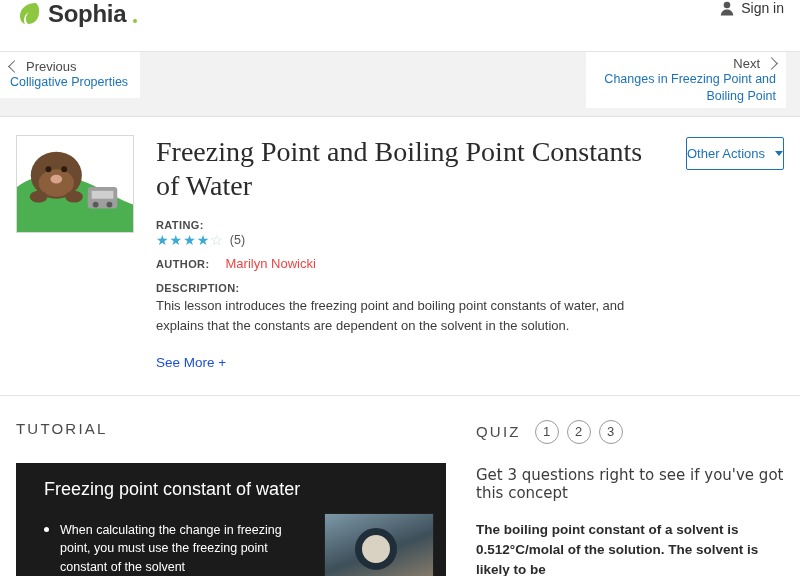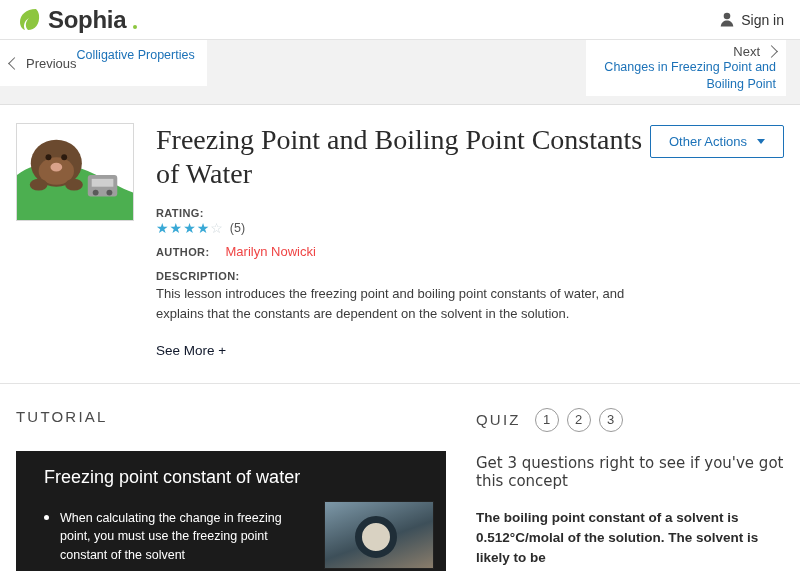--- a/index.html
+++ b/index.html
@@ -6,24 +6,24 @@
   html, body {
     margin: 0; padding: 0;
     width: 800px; height: 576px;
     overflow: hidden;
     font-family: "Liberation Sans", sans-serif;
     background: #ffffff;
     color: #333333;
   }
   
   .topbar {
-    height: 40px;
+    height: 52px;
     background: #ffffff;
     display: flex;
-    align-items: center;
+    align-items: flex-start;
     justify-content: space-between;
     padding: 0 16px;
     border-bottom: 1px solid #e3e3e3;
   }
   .brand { display: flex; align-items: center; gap: 6px; }
   .brand-logo { width: 26px; height: 28px; display: block; }
   .brand-name {
     font-size: 24px;
     font-weight: bold;
     color: #333;
@@ -45,21 +45,21 @@
     position: relative;
     display: flex;
     align-items: flex-start;
   }
   .nav-prev {
     background: #ffffff;
     padding: 7px 12px 7px 10px;
     min-width: 118px;
     height: 46px;
     display: flex;
-    flex-direction: row;
+    flex-direction: column;
     justify-content: center;
   }
   .nav-prev-row { display: flex; align-items: center; gap: 7px; }
   .nav-label { font-size: 13px; color: #4a4a4a; }
   .nav-sub { font-size: 12.5px; color: #1c72b8; line-height: 1.35; }
   .nav-next {
     background: #ffffff;
     padding: 7px 10px 7px 12px;
     width: 200px;
     height: 56px;
@@ -119,29 +119,29 @@
     margin-bottom: 2px;
   }
   .rating-row { display: flex; align-items: center; gap: 4px; margin-bottom: 9px; }
   .stars { display: flex; gap: 1px; }
   .star { font-size: 14px; color: #3aa9d6; line-height: 1; }
   .star.empty { color: #cfd8dc; }
   .rating-count { font-size: 12.5px; color: #555; margin-left: 3px; }
   .author-row { display: flex; align-items: baseline; gap: 16px; margin-bottom: 10px; }
   .author-name { font-size: 13px; color: #ef4444; }
   .desc { font-size: 13px; line-height: 1.55; color: #3c3c3c; max-width: 600px; }
-  .see-more { margin-top: 18px; font-size: 13.5px; color: #0f172a; display: inline-block; }
+  .see-more { margin-top: 18px; font-size: 13.5px; color: #1d4ed8; display: inline-block; }
   .other-actions {
     position: absolute;
     top: 20px; right: 16px;
     border: 1px solid #1c72b8;
     color: #1c72b8;
     background: #fff;
     font-size: 13px;
-    padding: 8px 18px;
+    padding: 8px 0;
     border-radius: 2px;
     display: flex;
     align-items: center;
     gap: 10px;
   }
   .caret-down {
     width: 0; height: 0;
     border-left: 4.5px solid transparent;
     border-right: 4.5px solid transparent;
     border-top: 5px solid #1c72b8;

